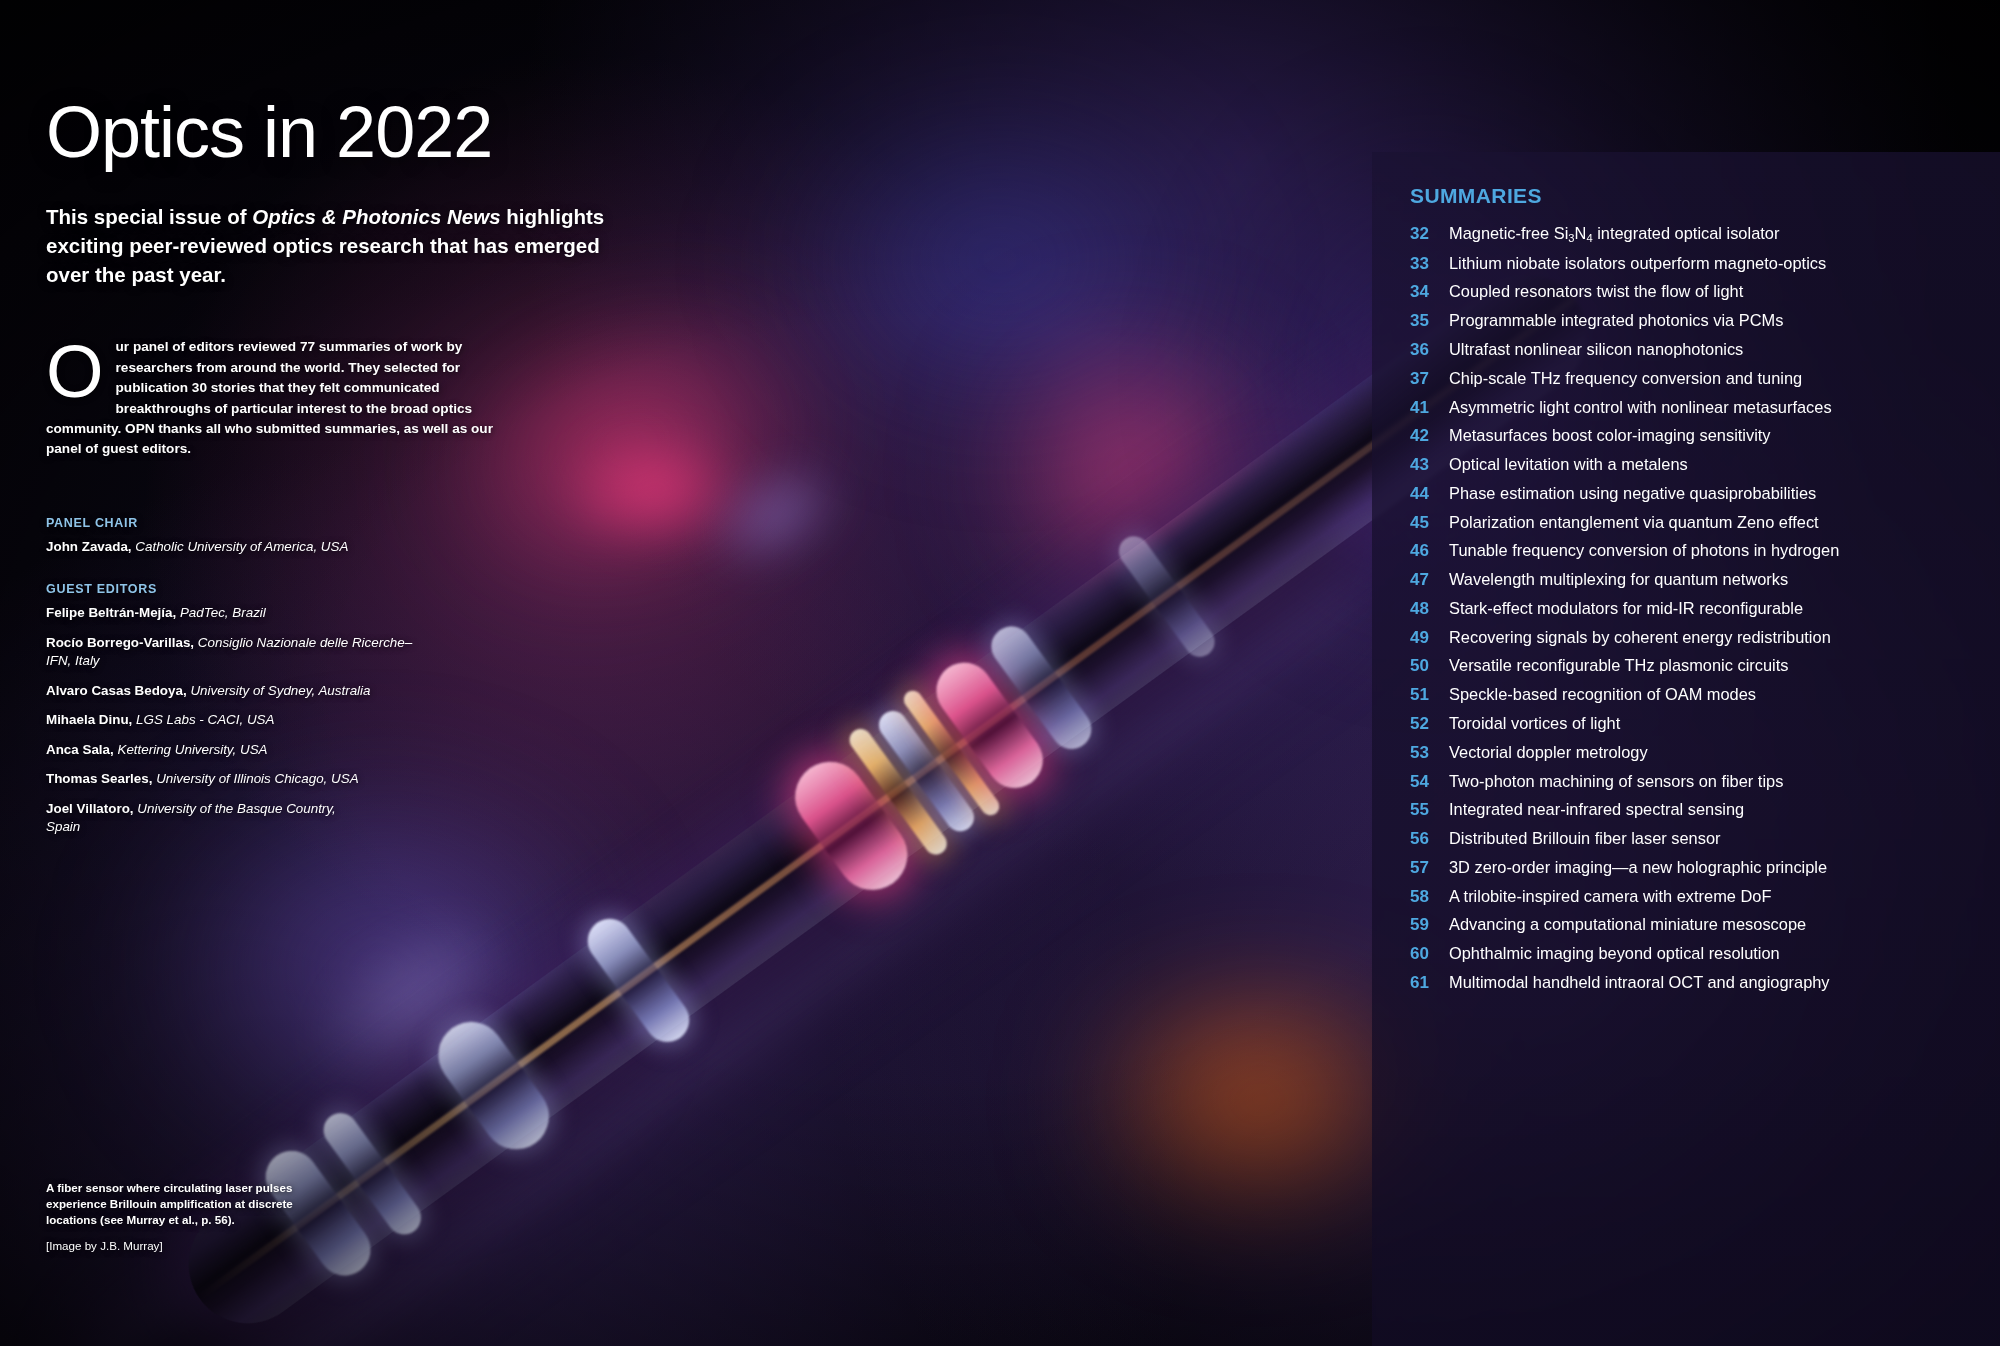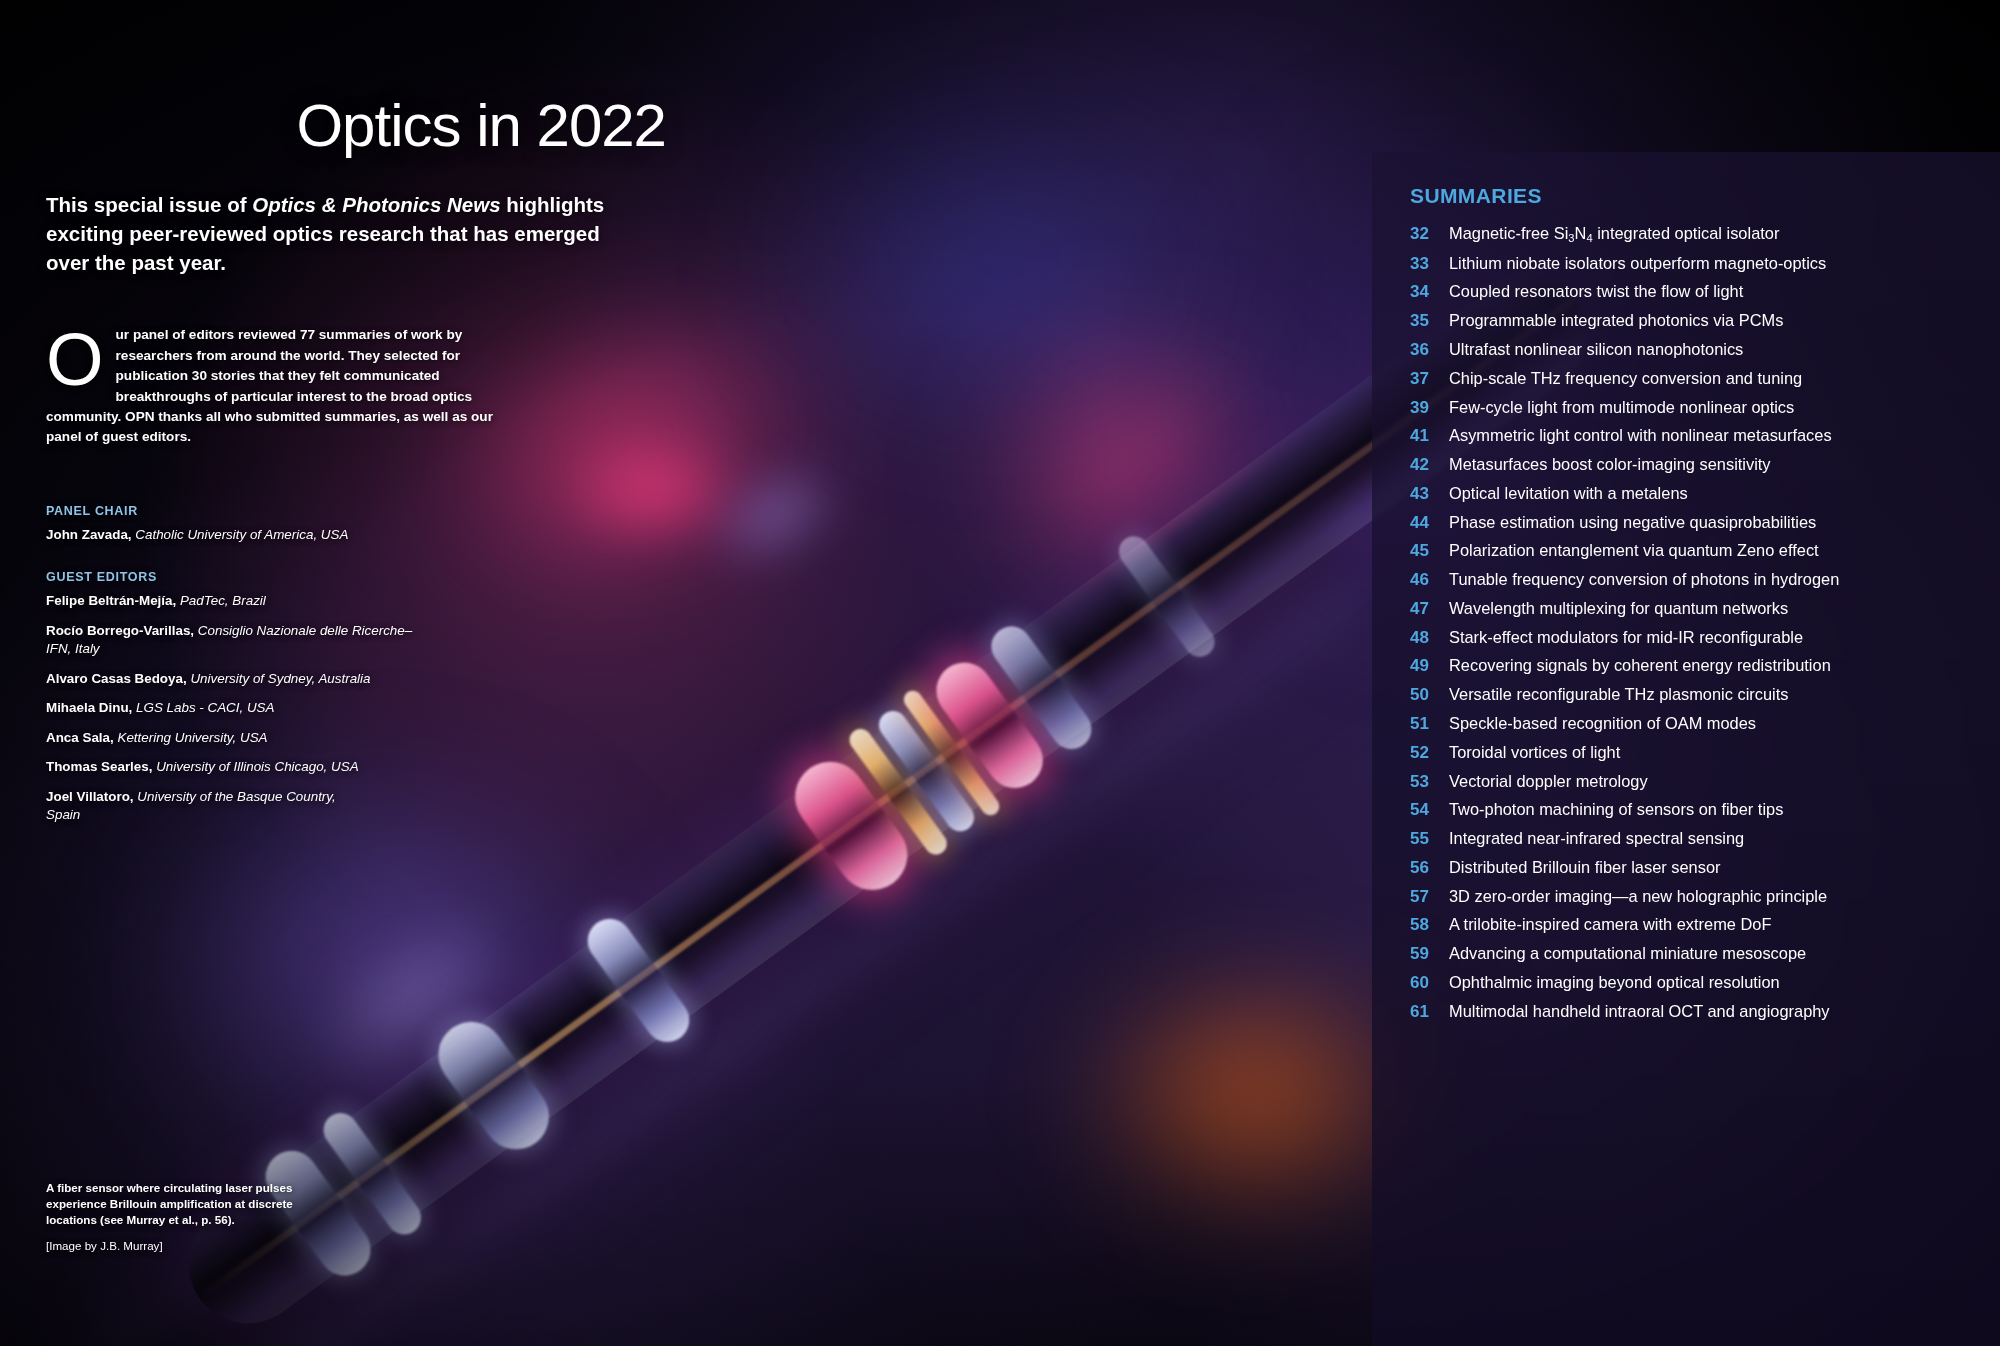--- a/index.html
+++ b/index.html
@@ -144,28 +144,27 @@
   }
 
   
   .left-col {
     position: absolute;
     left: 46px;
     top: 96px;
     width: 620px;
   }
   .headline {
-    font-size: 60px;
+    font-size: 72px;
     line-height: 1.0;
     font-weight: 300;
     letter-spacing: -1px;
     margin: 0 0 34px 0;
     color: #ffffff;
     text-shadow: 0 2px 18px rgba(0,0,0,0.6);
-    text-align: right;
   }
   .headline .year { font-weight: 300; }
   .deck {
     font-size: 20.5px;
     line-height: 1.42;
     font-weight: 700;
     margin: 0 0 48px 0;
     max-width: 560px;
     text-shadow: 0 1px 8px rgba(0,0,0,0.7);
   }
@@ -374,24 +373,20 @@
         </li>
         <li class="sum-item">
           <span class="sum-num">36</span>
           <span class="sum-text">Ultrafast nonlinear silicon nanophotonics</span>
         </li>
         <li class="sum-item">
           <span class="sum-num">37</span>
           <span class="sum-text">Chip-scale THz frequency conversion and tuning</span>
         </li>
         <li class="sum-item">
-          <span class="sum-num">39</span>
-          <span class="sum-text">Few-cycle light from multimode nonlinear optics</span>
-        </li>
-        <li class="sum-item">
           <span class="sum-num">41</span>
           <span class="sum-text">Asymmetric light control with nonlinear metasurfaces</span>
         </li>
         <li class="sum-item">
           <span class="sum-num">42</span>
           <span class="sum-text">Metasurfaces boost color-imaging sensitivity</span>
         </li>
         <li class="sum-item">
           <span class="sum-num">43</span>
           <span class="sum-text">Optical levitation with a metalens</span>

